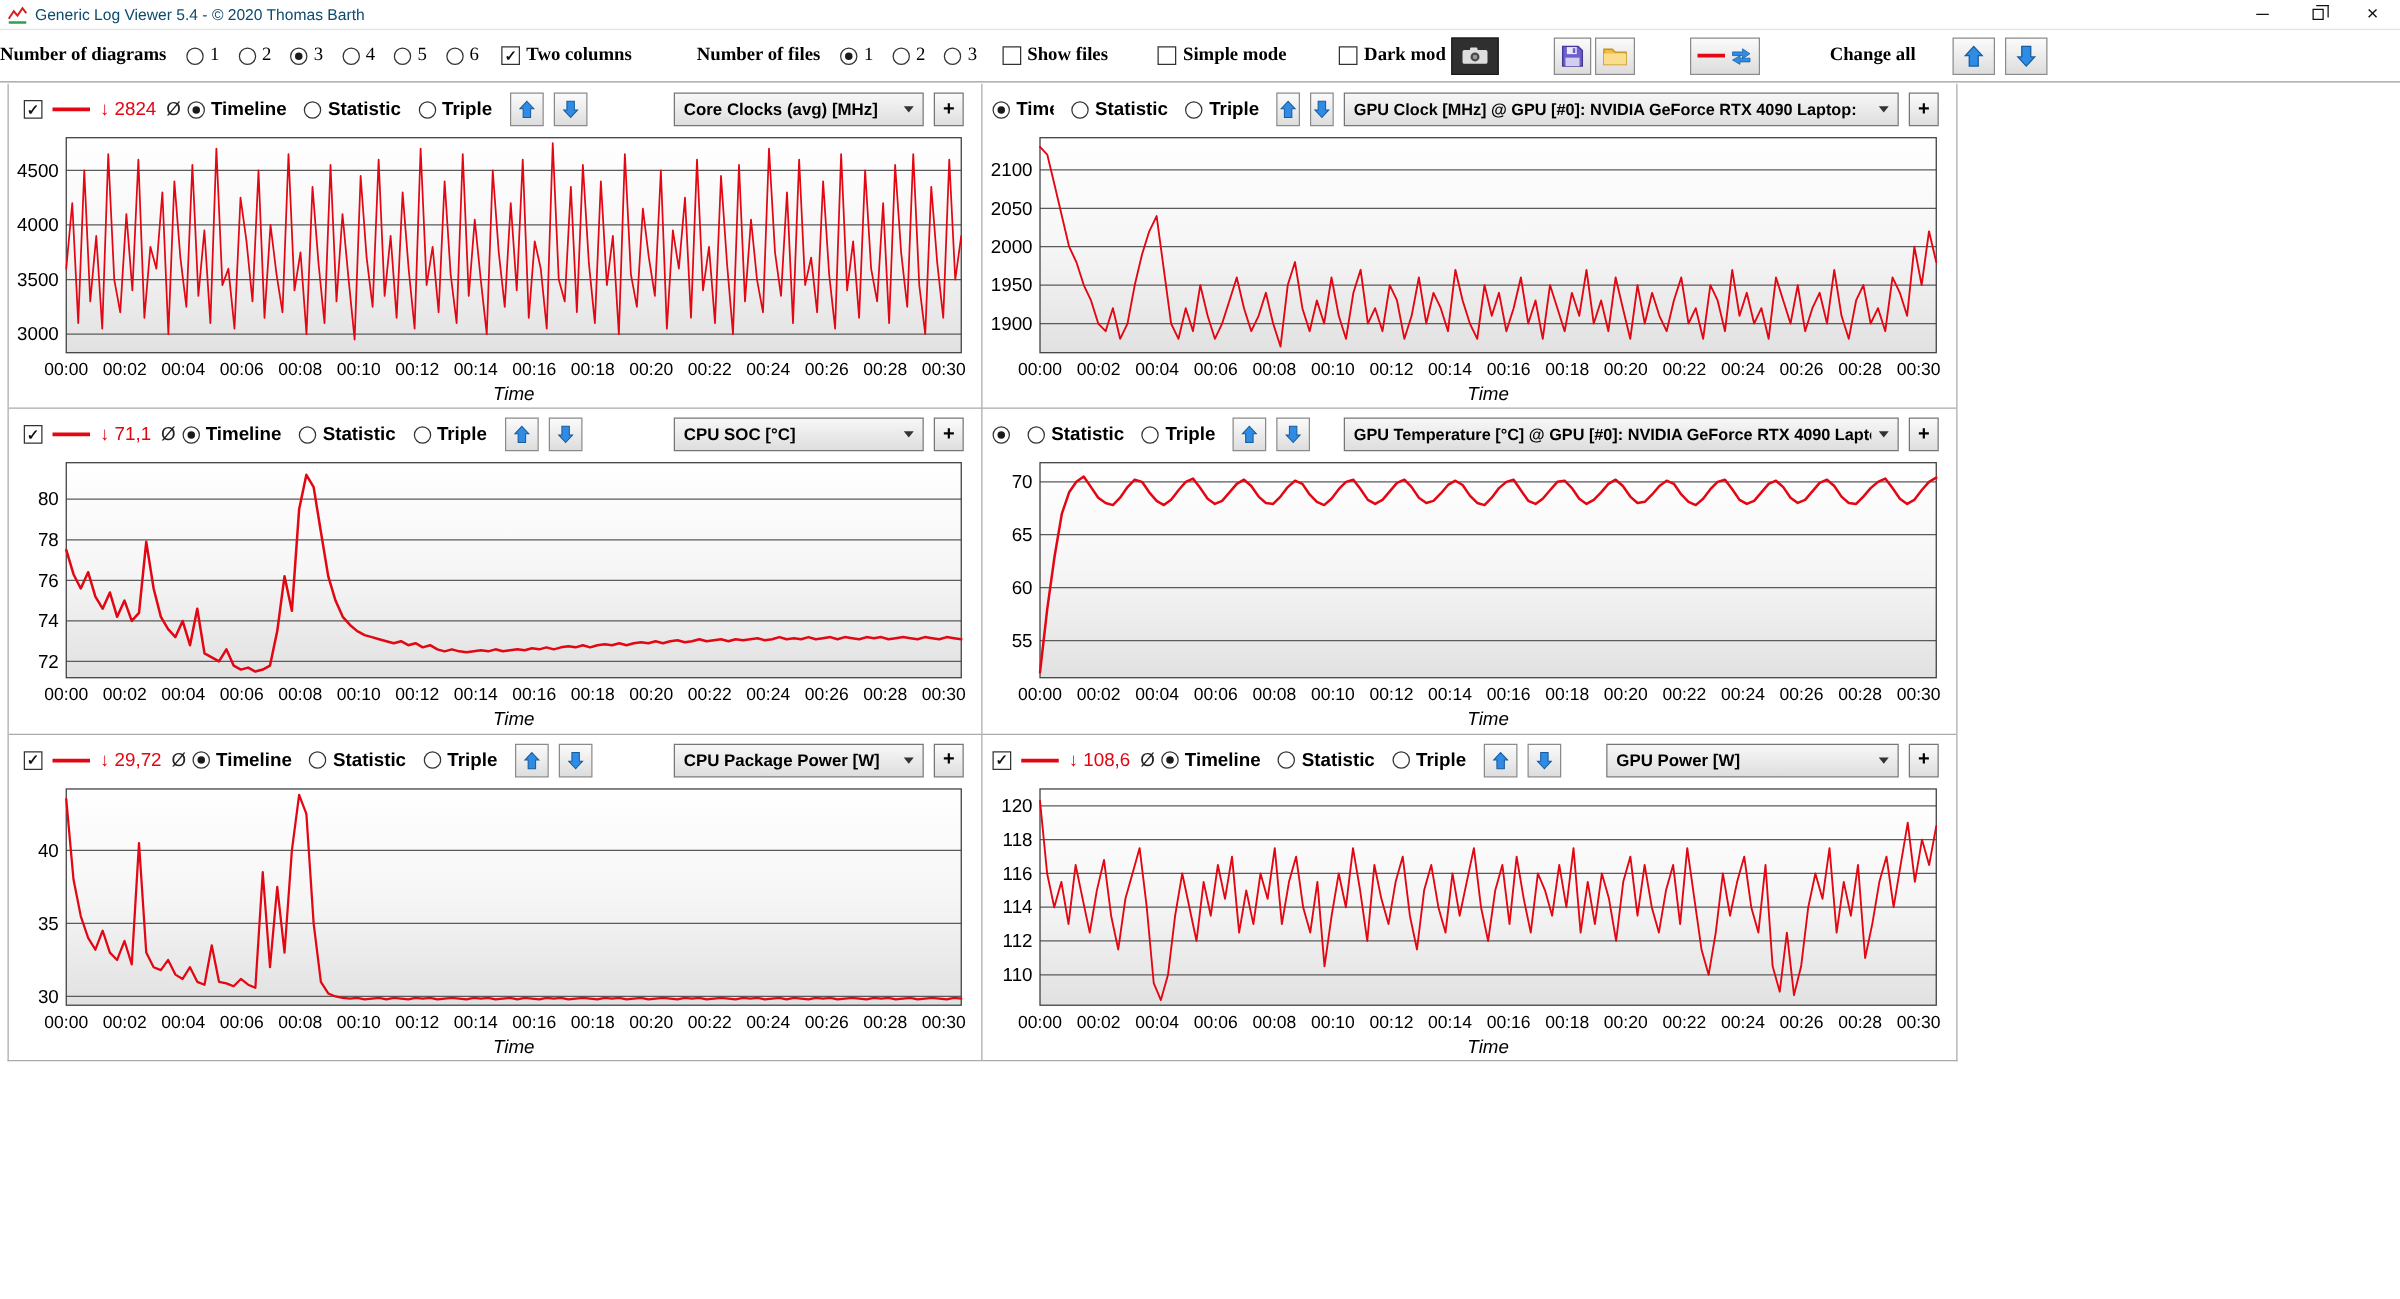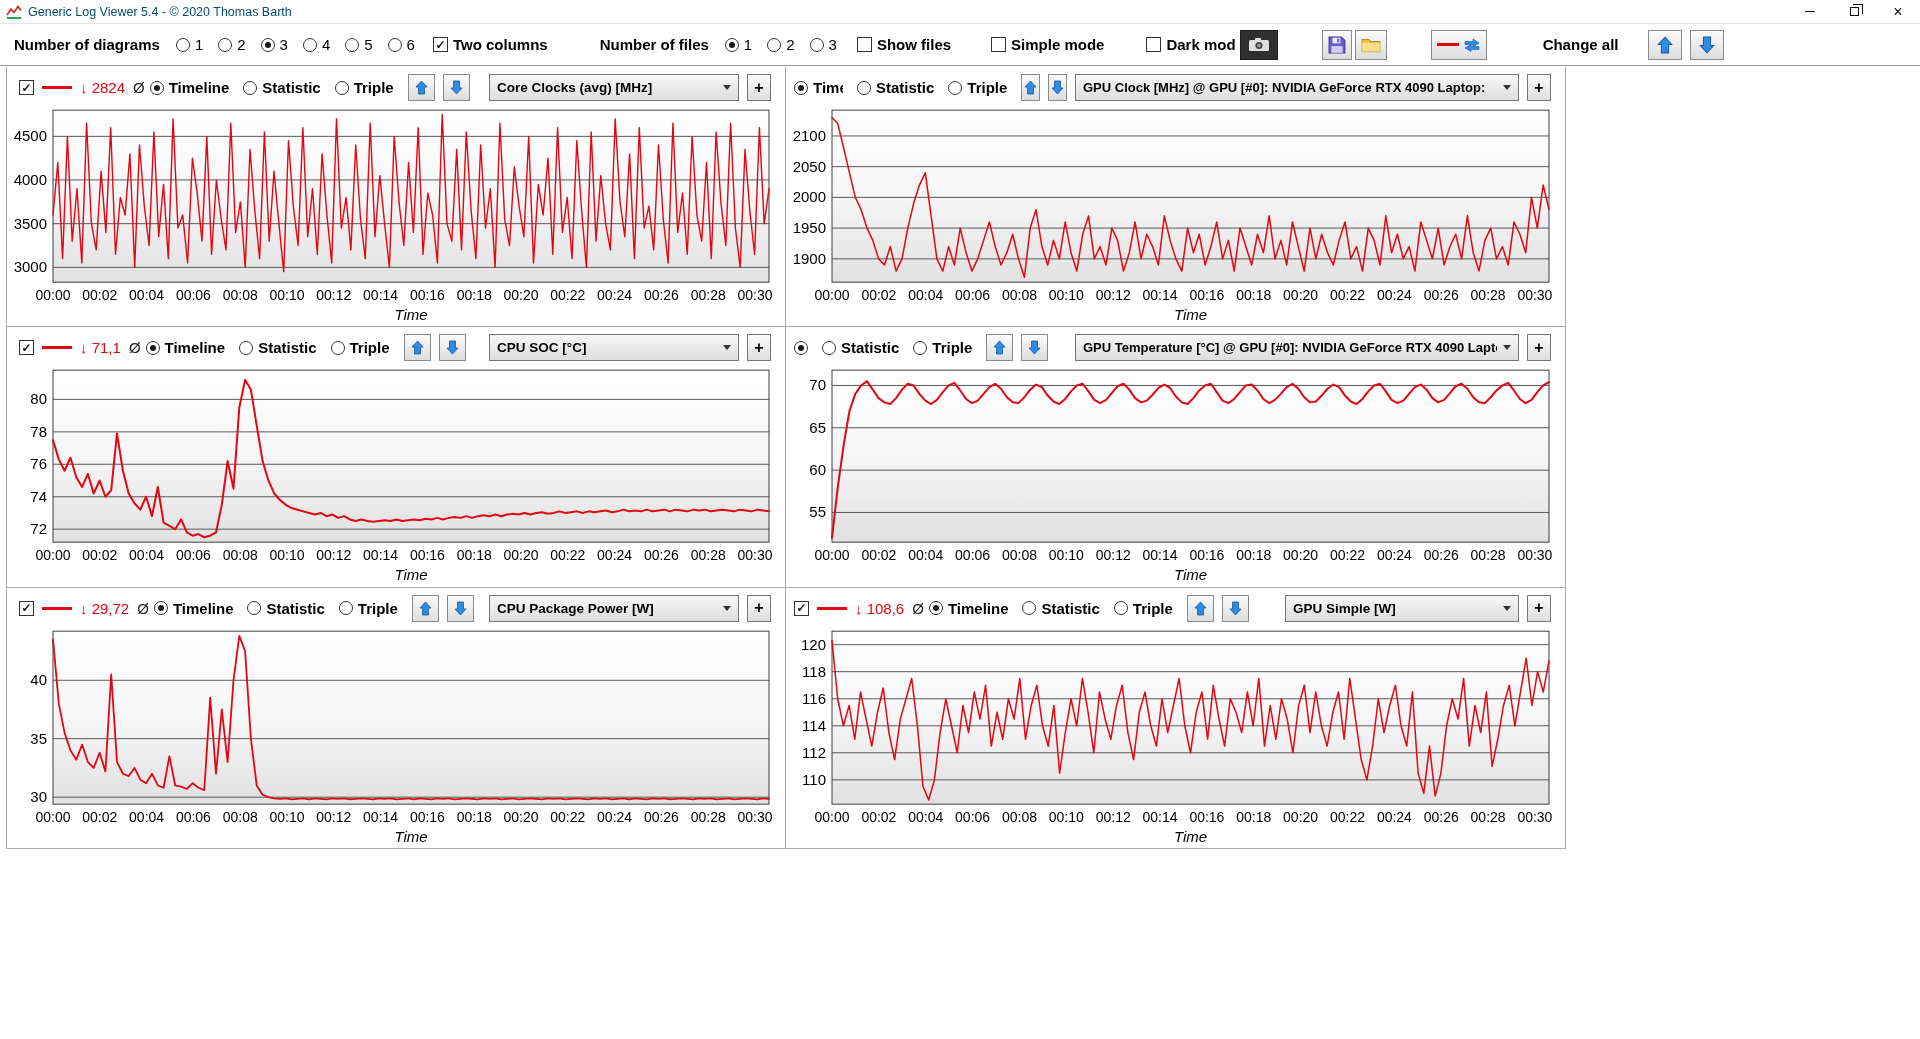--- a/index.html
+++ b/index.html
@@ -13,21 +13,21 @@
   .ttext { color:#0c4a6e; }
   .wbtns { position:absolute; right:0; top:0; height:100%; display:flex; }
   .wbtn { width:44px; height:100%; display:flex; align-items:center; justify-content:center; color:#111; }
   .minbar { width:10px; height:1px; background:#111; display:block; }
   .resto { width:9px; height:9px; border:1px solid #111; position:relative; display:block; }
   .resto::before { content:""; position:absolute; left:2px; top:-4px; width:9px; height:9px; border:1px solid #111; border-bottom:none; border-left:none; }
   .closex { font-size:16px; line-height:1; }
 
   
   .toolbar { height:42px; background:#fff; border-bottom:1px solid #9b9b9b;
-             display:flex; align-items:center; padding-left:14px; font-size:15px; }
+             display:flex; align-items:center; font-size:15px;font-family:Liberation Serif, serif; }
   .tlabel { font-weight:bold; white-space:nowrap; }
   .rgroup { display:flex; align-items:center; gap:15px; margin-left:16px; }
   .radio, .cbgroup { display:inline-flex; align-items:center; gap:5px; cursor:default; white-space:nowrap; }
   .rb { width:14px; height:14px; border:1px solid #333; border-radius:50%; background:#fff; position:relative; flex:none; }
   .rb.on::after { content:""; position:absolute; inset:3px; border-radius:50%; background:#1a1a1a; }
   .cbx { width:15px; height:15px; border:1px solid #333; background:#fff; display:inline-flex;
          align-items:center; justify-content:center; font-size:12px; font-weight:bold; color:#111; flex:none; line-height:1; }
   .cbgroup { margin-left:24px; font-weight:bold; }
   .tbtn { border:1px solid #8a8a8a; background:linear-gradient(#fbfbfb,#dcdcdc); height:30px;
           display:inline-flex; align-items:center; justify-content:center; gap:4px; padding:0 5px; }
@@ -54,21 +54,21 @@
   .phead.rhs { padding-left:8px; }
   .sample { width:30px; height:3px; background:var(--red); flex:none; }
   .val { color:var(--red); white-space:nowrap; }
   .avg { color:#222; margin-right:-3px; }
   .radio .rtext { font-weight:bold; }
   .rtext.clip { max-width:30px; overflow:hidden; display:inline-block; white-space:nowrap; }
   .phead .radio { margin-right:6px; }
   .combo { margin-left:auto; height:27px; border:1px solid #767676; background:linear-gradient(#f7f7f7,#dedede);
            display:flex; align-items:center; padding:0 7px; font-weight:bold; gap:6px; flex:none; }
   .combo .ctext { font-size:13.5px; white-space:nowrap; overflow:hidden; }
-  .combo.w-std  { width:250px; }
+  .combo.w-std  { width:200px; }
   .combo.w-std2 { width:234px; }
   .combo.w-wide { width:444px; }
   .combo.w-wide .ctext { font-size:13px; }
   .chev { width:0; height:0; border-left:4px solid transparent; border-right:4px solid transparent;
           border-top:5px solid #333; margin-left:auto; flex:none; }
   .plus { width:24px; height:27px; border:1px solid #767676; background:linear-gradient(#fbfbfb,#dedede);
           font-size:16px; font-weight:bold; flex:none; }
   .cwrap { flex:1; min-height:0; }
   svg.chart { width:100%; height:100%; display:block; }
   svg.chart text { font-family:"Liberation Sans",sans-serif; }
@@ -601,21 +601,21 @@
           <svg class="ar" viewBox="0 0 14 16">
             <path d="M7 1 L13 7.5 H10.2 V15 H3.8 V7.5 H1 Z"></path>
           </svg>
         </button>
       <button class="abtn">
           <svg class="ar down" viewBox="0 0 14 16">
             <path d="M7 1 L13 7.5 H10.2 V15 H3.8 V7.5 H1 Z"></path>
           </svg>
         </button>
       <div class="combo w-std2">
-          <span class="ctext">GPU Simple [W]</span>
+          <span class="ctext">GPU Power [W]</span>
           <span class="chev"></span>
         </div>
       <button class="plus">+</button>
     </div>
     <div class="cwrap">
         <svg class="chart" viewBox="0 0 779 225">
           <defs>
             <linearGradient id="g5" x1="0" y1="0" x2="0" y2="1">
               <stop offset="0" stop-color="#ffffff"></stop>
               <stop offset="0.5" stop-color="#f6f6f6"></stop>

